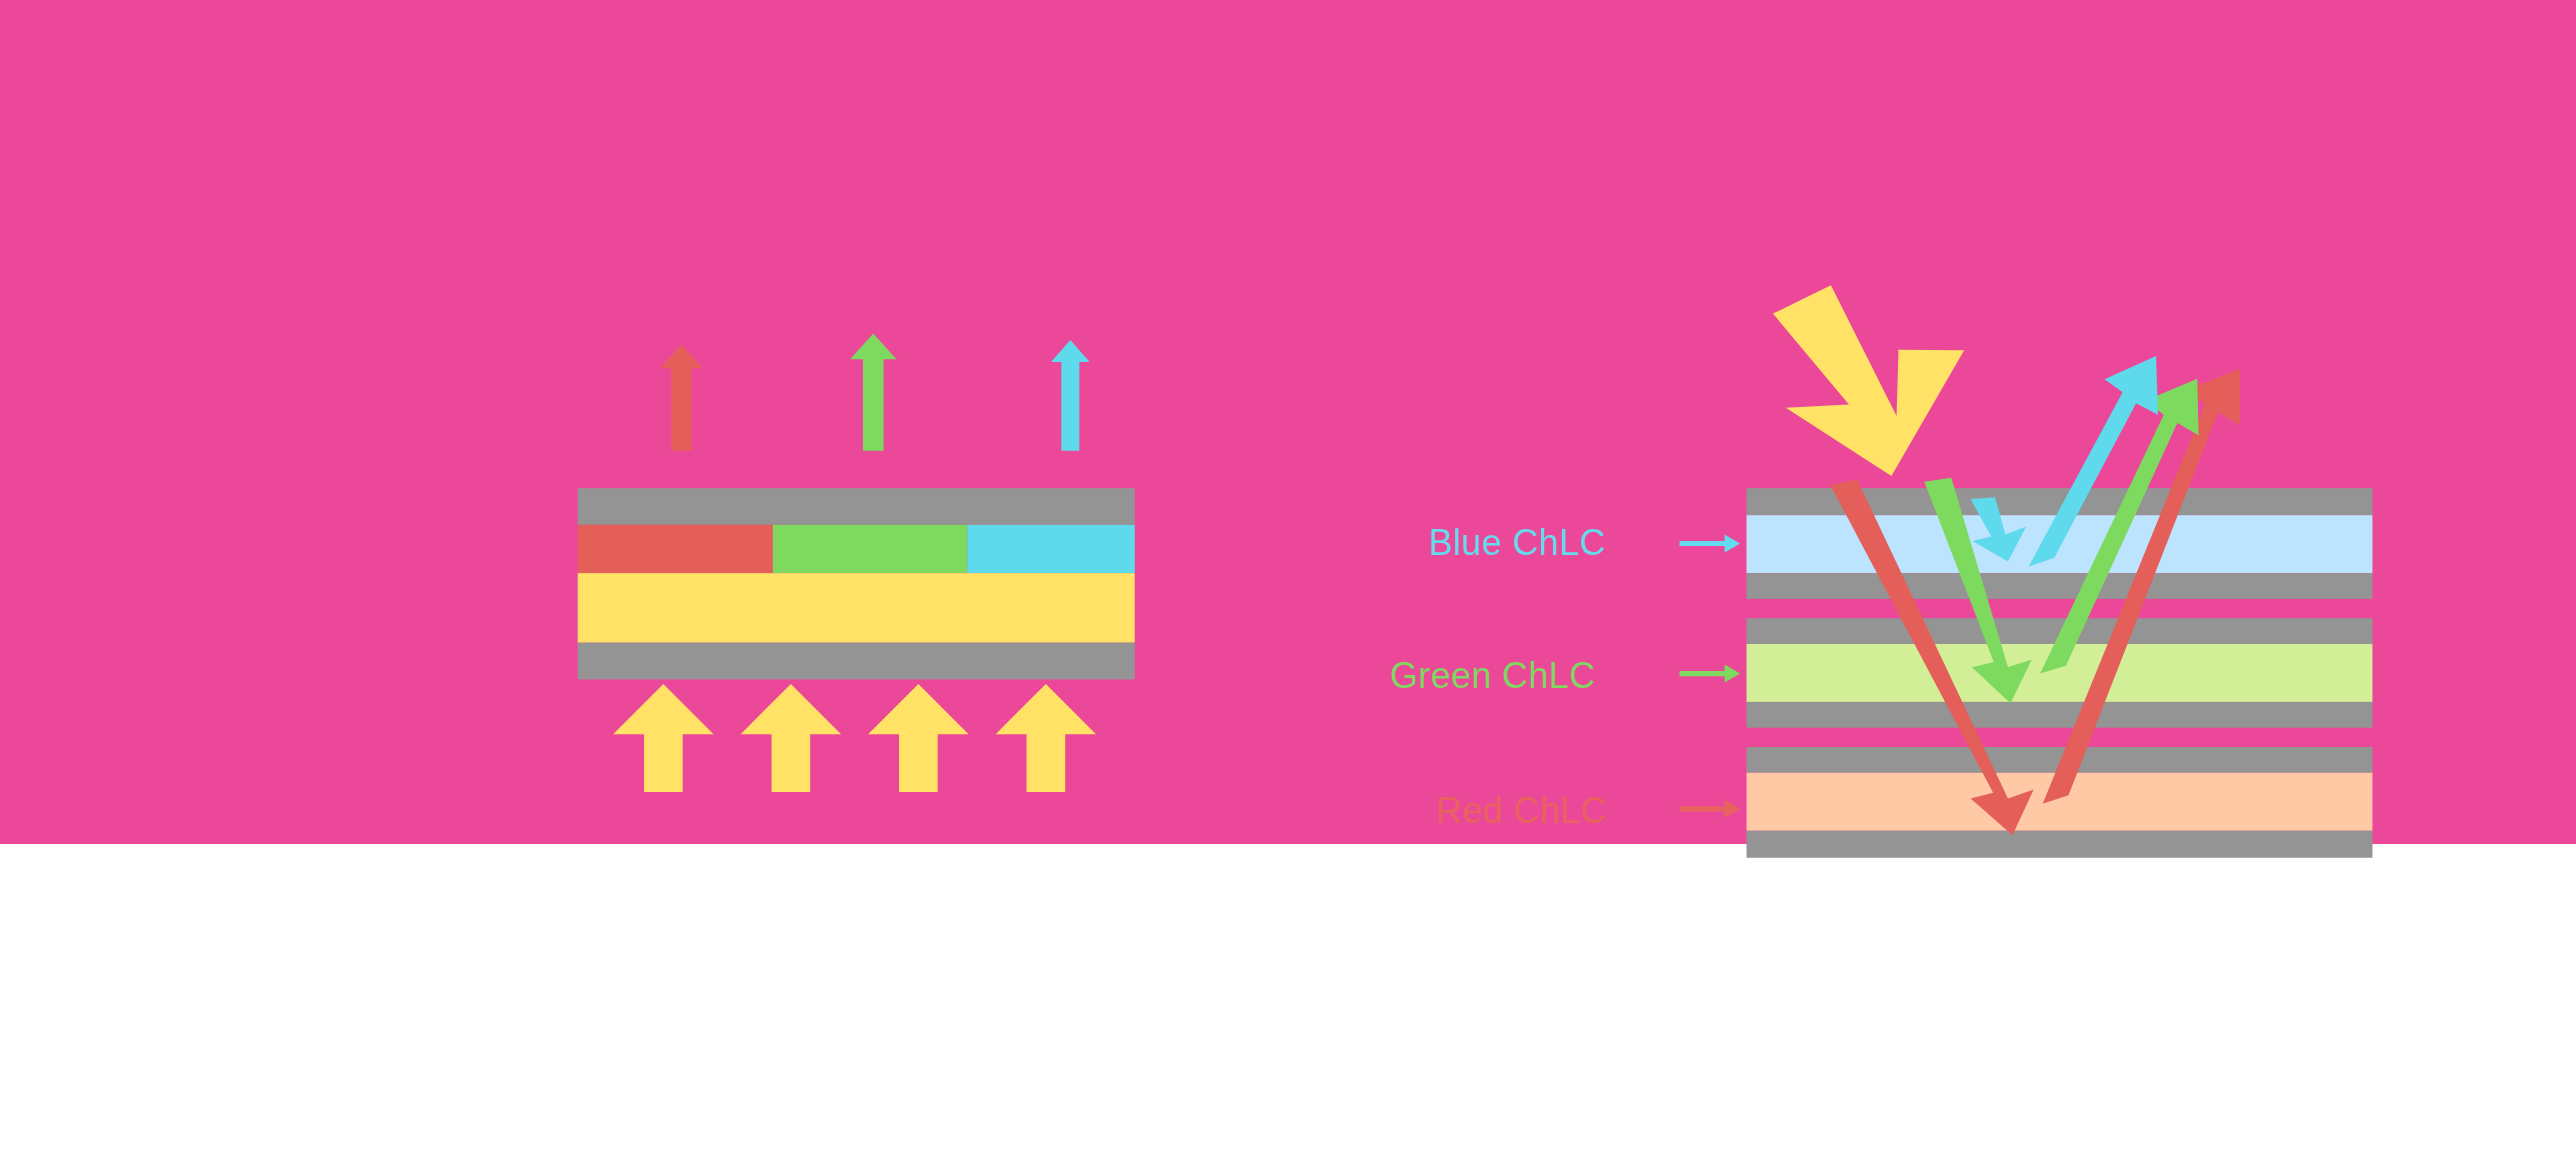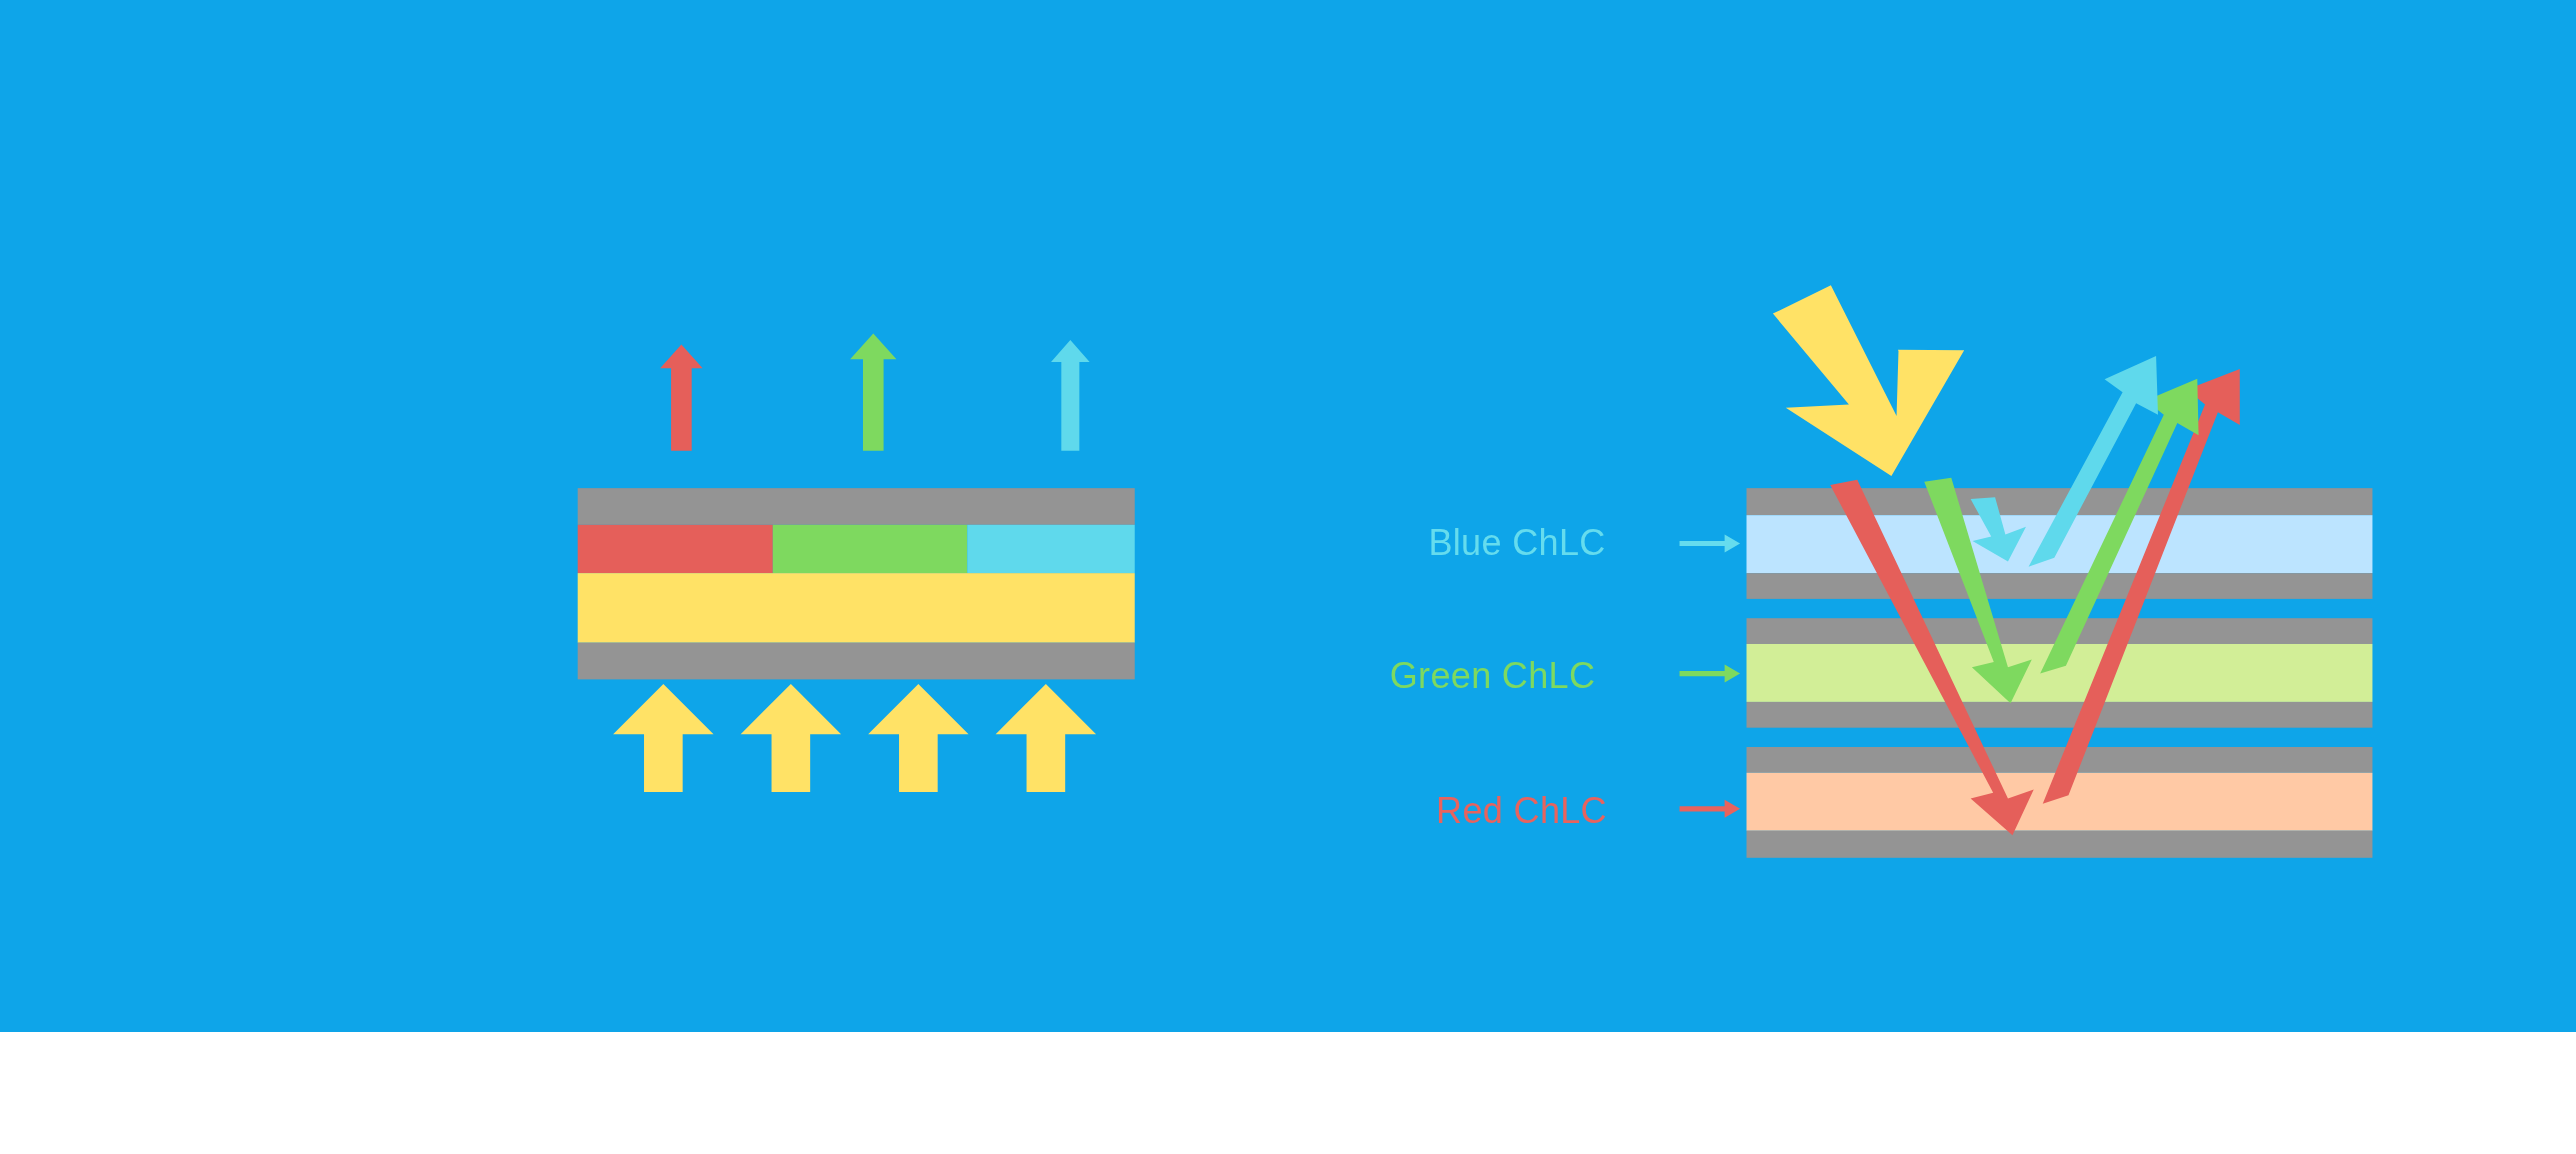--- a/index.html
+++ b/index.html
@@ -1,18 +1,18 @@
 <!DOCTYPE html>
 <html style="font-size:10.3px"><head>
 <meta charset="utf-8">
 <title>ChLC Stack Diagram</title>
 <style>
   html,body{margin:0;padding:0;background:#ffffff;}
   body{width:2576px;height:1154px;overflow:hidden;font-family:"Liberation Sans",sans-serif;}
-  #canvas{position:relative;width:2576px;height:1032px;background:#0ea5e9;}
+  #canvas{position:relative;width:2576px;height:844px;background:#ec4899;}
   svg.figure{position:absolute;left:0;top:0;width:2576px;height:1154px;display:block;}
   .lbl{font-family:"Liberation Sans",sans-serif;font-size:56px;letter-spacing:0.5px;}
 </style>
 </head>
 <body>
 
 <div id="canvas">
 
   <svg class="figure" viewBox="0 0 4000 1792" xmlns="http://www.w3.org/2000/svg">
 

